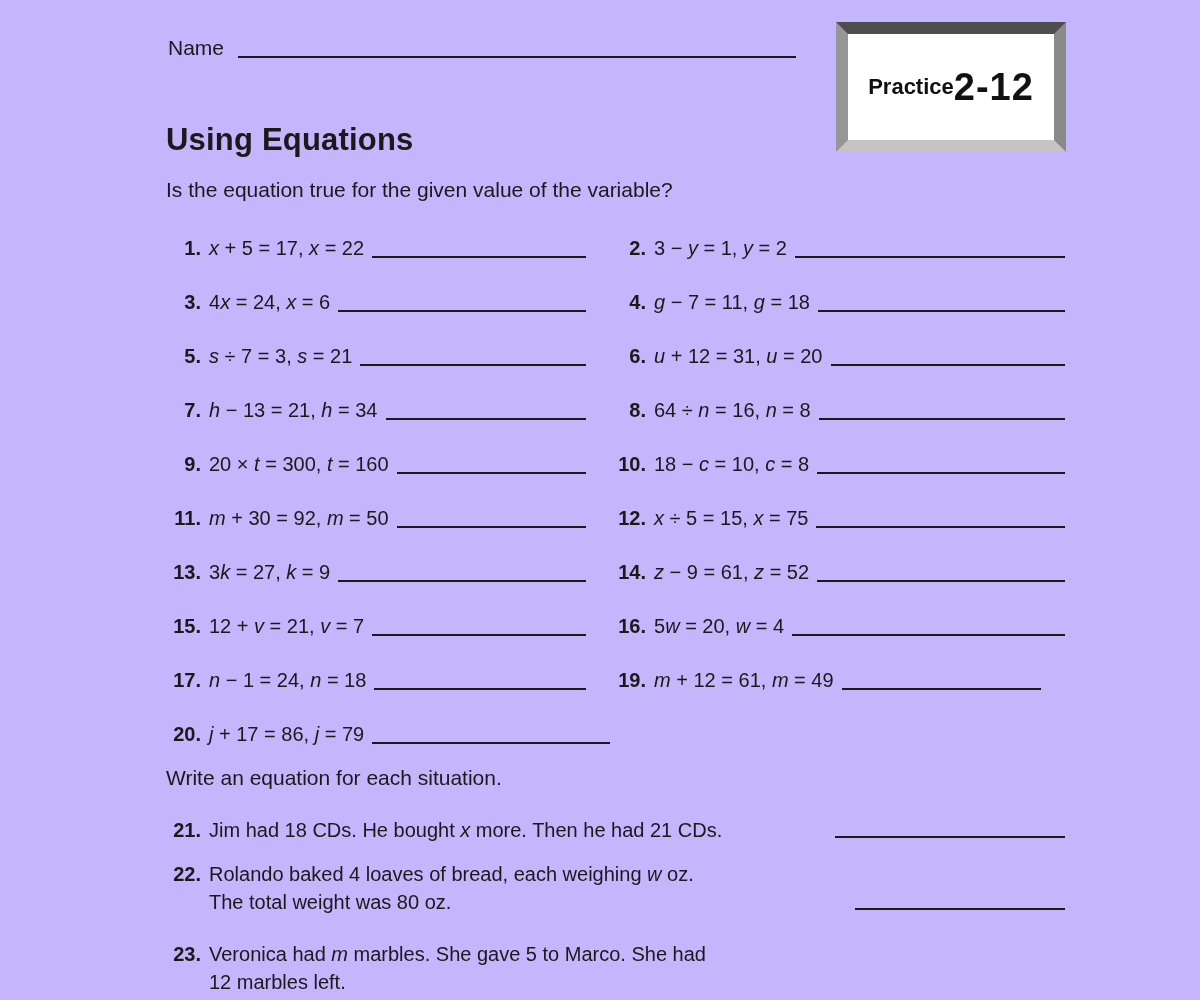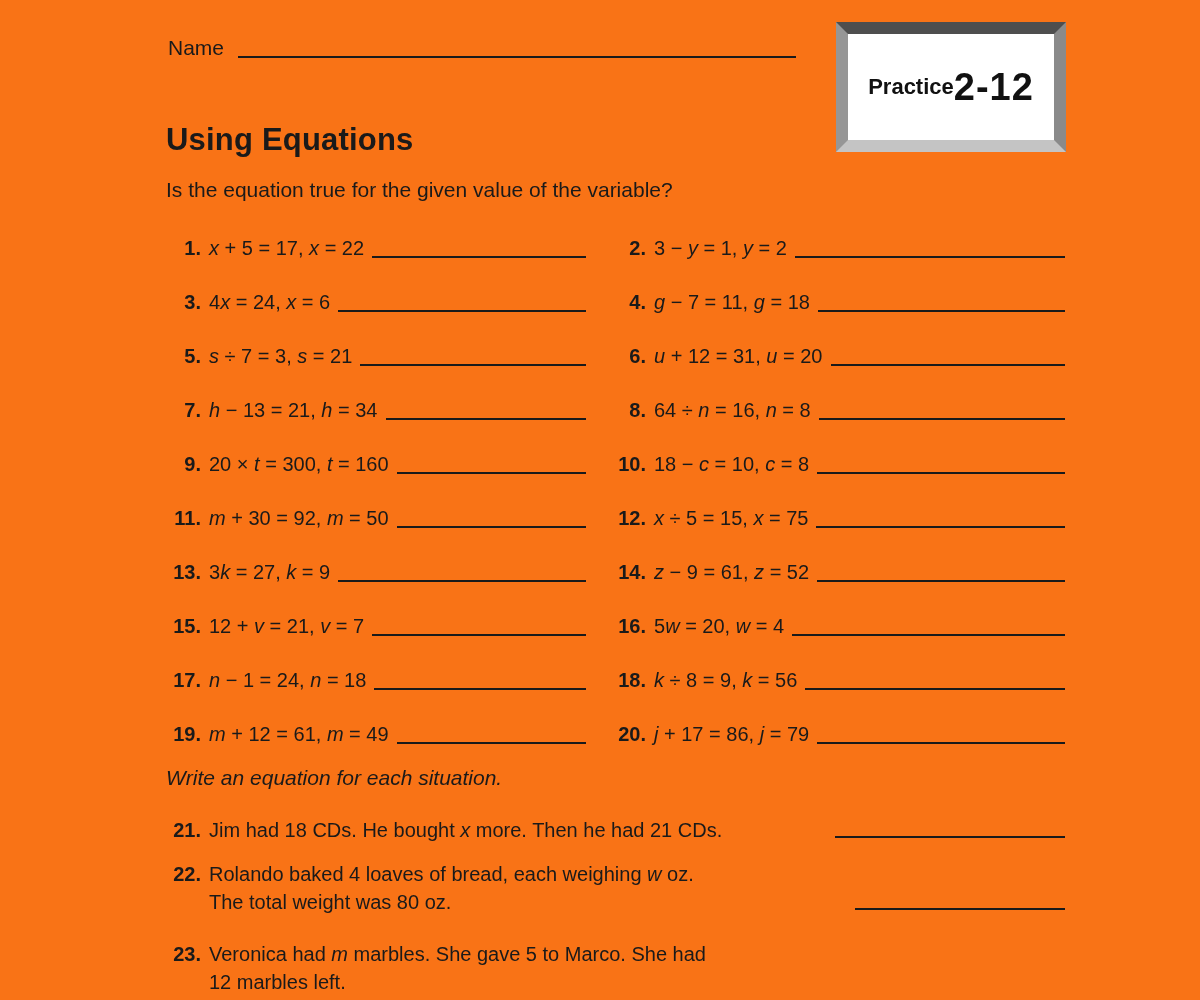--- a/index.html
+++ b/index.html
@@ -1,38 +1,38 @@
 <!DOCTYPE html>
 <html style="--text: #1a1a1a; --line: #1a1a1a;"><head>
 <meta charset="utf-8">
 <style>
   html,body{margin:0;padding:0;background:#fff;}
   .page{
     position:relative;width:1200px;height:1000px;overflow:hidden;
-    background:#f97316;color:var(--text,#1a1a1a);
+    background:#c4b5fd;color:var(--text,#1a1a1a);
     font-family:"Liberation Sans",sans-serif;
   }
   
   .name-row{position:absolute;left:168px;top:36px;display:flex;align-items:flex-end;width:640px;}
   .name-label{font-size:21px;line-height:24px;}
   .name-blank{width:558px;border-bottom:2px solid var(--line,#1a1a1a);margin-left:14px;margin-bottom:2px;height:18px;}
   .practice-box{
     position:absolute;left:836px;top:22px;width:206px;height:106px;
     border-style:solid;border-width:12px;
     border-top-color:#4e4e4e;border-left-color:#969696;
     border-right-color:#8a8a8a;border-bottom-color:#c4c4c4;
     background:#fff;display:flex;flex-direction:row;align-items:center;justify-content:center;
   }
   .practice-label{font-weight:700;font-size:22px;line-height:26px;color:#111;}
   .practice-number{font-weight:700;font-size:38px;line-height:40px;color:#111;letter-spacing:1px;}
   
   .page-title{position:absolute;left:166px;top:122px;font-size:31px;font-weight:700;letter-spacing:.2px;}
   .instruction{position:absolute;left:166px;font-size:21px;}
   .instruction-1{top:178px;}
-  .instruction-2{top:766px;font-style:italic;}
+  .instruction-2{top:766px;}
   
   .problems-grid{
     position:absolute;left:165px;top:214px;width:900px;
     display:grid;grid-template-columns:445px 455px;grid-auto-rows:54px;
   }
   .prob-cell{display:flex;align-items:flex-end;padding-bottom:8px;font-size:20px;line-height:24px;}
   .prob-cell.left{padding-right:24px;}
   .pnum{font-weight:700;width:36px;text-align:right;margin-right:8px;flex:none;white-space:nowrap;}
   .peq{white-space:nowrap;margin-right:8px;}
   .peq i{font-style:italic;}
@@ -147,25 +147,20 @@
       <div class="prob-cell right">
         <span class="pnum">16.</span>
         <span class="peq"><span>5</span><i>w</i><span> = 20, </span><i>w</i><span> = 4</span></span>
         <span class="blank"></span>
       </div>
       <div class="prob-cell left">
         <span class="pnum">17.</span>
         <span class="peq"><span></span><i>n</i><span> − 1 = 24, </span><i>n</i><span> = 18</span></span>
         <span class="blank"></span>
       </div>
-      <div class="prob-cell right">
-        <span class="pnum">18.</span>
-        <span class="peq"><span></span><i>k</i><span> ÷ 8 = 9, </span><i>k</i><span> = 56</span></span>
-        <span class="blank"></span>
-      </div>
       <div class="prob-cell left">
         <span class="pnum">19.</span>
         <span class="peq"><span></span><i>m</i><span> + 12 = 61, </span><i>m</i><span> = 49</span></span>
         <span class="blank"></span>
       </div>
       <div class="prob-cell right">
         <span class="pnum">20.</span>
         <span class="peq"><span></span><i>j</i><span> + 17 = 86, </span><i>j</i><span> = 79</span></span>
         <span class="blank"></span>
       </div>

